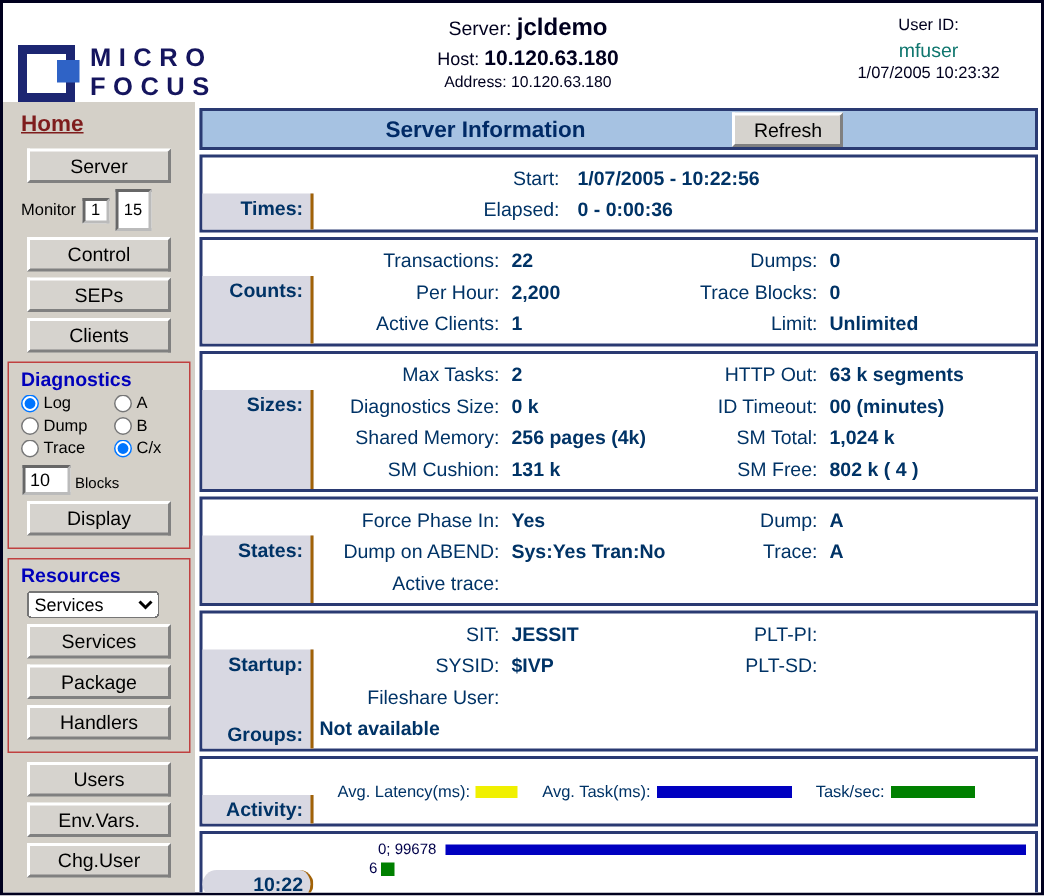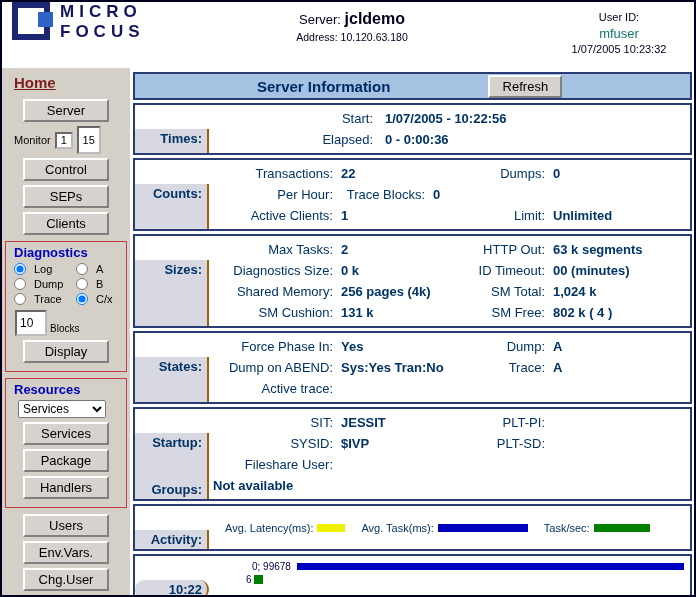--- a/index.html
+++ b/index.html
@@ -2,47 +2,47 @@
 <html><head>
 <meta charset="utf-8">
 <style>
   * { margin:0; padding:0; box-sizing:border-box; }
   html,body { width:696px; height:597px; }
   body { font-family:"Liberation Sans", sans-serif; background:#fff; }
   .page { position:relative; width:696px; height:597px; border:2px solid #00001e; background:#fff; overflow:hidden; }
 
   
   .header { position:absolute; left:0; top:0; right:0; height:66px; display:flex; background:#fff; }
-  .logo-wrap { width:158px; display:flex; align-items:flex-start; padding-left:10px; gap:10px; }
+  .logo-wrap { width:158px; display:flex; align-items:flex-end; padding-left:10px; gap:10px; }
   .logo-icon { position:relative; width:38px; height:38px; border:6px solid #1c2672; background:#fff; flex:none; }
   .logo-icon .sq { position:absolute; top:4px; right:-9px; width:15px; height:15px; background:#2f63c6; }
   .logo-text { font-weight:bold; font-size:17px; letter-spacing:5px; color:#15155e; line-height:1.15; }
   .hdr-center { flex:1; text-align:center; padding-top:8px; color:#00001e; }
   .hc1 { font-size:13px; }
   .hc1 b { font-size:16px; }
   .hc2 { font-size:12px; margin-top:2px; }
   .hc2 b { font-size:14px; }
   .hc3 { font-size:10.5px; margin-top:3px; }
   .hdr-right { width:150px; text-align:center; padding-top:9px; font-size:11px; color:#00001e; }
   .userid { color:#0f766e; font-size:13px; margin:3px 8px 2px; }
 
   
   .sidebar { position:absolute; left:0; top:66px; width:128px; bottom:0; background:#d4d0c8; padding-top:4px; }
   .home { display:inline-block; margin:2px 0 4px 12px; font-weight:bold; font-size:15px; color:#7f1d1d; text-decoration:underline; cursor:pointer; }
-  .btn { display:block; width:86px; margin:4px auto; padding:2px 0; background:#d6d3ce; border:2px solid; border-color:#ffffff #808080 #808080 #ffffff; font-family:"Liberation Sans", sans-serif; font-size:13px; color:#000; text-align:center; cursor:pointer; }
+  .btn { display:block; width:96px; margin:4px auto; padding:2px 0; background:#d6d3ce; border:2px solid; border-color:#ffffff #808080 #808080 #ffffff; font-family:"Liberation Sans", sans-serif; font-size:13px; color:#000; text-align:center; cursor:pointer; }
   .mon-row { display:flex; align-items:center; margin:3px 0 3px 12px; gap:4px; font-size:11px; color:#000; }
   .mon-in1 { width:18px; height:17px; border:2px inset #bbb; font-size:11px; text-align:center; }
   .mon-in2 { width:24px; height:28px; border:2px inset #bbb; font-size:11px; text-align:center; }
   .redbox { margin:6px 3px; border:1px solid #c04040; padding:3px 2px 4px; }
   .box-title { color:#0000bb; font-weight:bold; font-size:13px; margin:0 0 3px 6px; }
   .radio-grid { display:grid; grid-template-columns:62px 44px; row-gap:3px; margin-left:6px; font-size:11px; color:#000; }
-  .radio-grid label { display:flex; align-items:center; gap:8px; cursor:pointer; }
+  .radio-grid label { display:flex; align-items:center; gap:3px; cursor:pointer; }
   .radio-grid input { width:12px; height:12px; margin:0; }
   .blocks-row { display:flex; align-items:flex-end; margin:5px 0 3px 7px; gap:3px; }
-  .blocks-in { width:32px; height:26px; border:2px inset #bbb; font-size:12px; padding-left:3px; }
+  .blocks-in { width:32px; height:20px; border:2px inset #bbb; font-size:12px; padding-left:3px; }
   .blocks-lbl { font-size:10px; color:#000; padding-bottom:2px; }
   .res-select { display:block; margin:2px 0 4px 10px; width:88px; font-size:12px; font-family:"Liberation Sans", sans-serif; }
   .help { margin:8px 0 0 8px; font-weight:bold; font-size:13px; color:#00001e; }
 
   
   .main { position:absolute; left:131px; top:70px; width:559px; }
   .titlebar { display:flex; align-items:center; height:28px; background:#a6c2e2; border:2px solid #2a3a72; margin-bottom:3px; }
   .titlebar .t { font-size:15px; font-weight:bold; color:#002a66; margin-left:122px; }
   .refresh { display:inline-block; width:74px; margin:0 0 0 98px; padding:2px 0; }
 
@@ -86,20 +86,24 @@
       <div class="logo-text">
         <div>MICRO</div>
         <div>FOCUS</div>
       </div>
     </div>
     <div class="hdr-center">
       <div class="hc1">
         <span>Server:</span>
         <b>jcldemo</b>
       </div>
+      <div class="hc2">
+        <span>Host:</span>
+        <b>10.120.63.180</b>
+      </div>
       <div class="hc3">
         <span>Address:</span>
         <span>10.120.63.180</span>
       </div>
     </div>
     <div class="hdr-right">
       <div>User ID:</div>
       <div class="userid">mfuser</div>
       <div>1/07/2005 10:23:32</div>
     </div>
@@ -198,20 +202,21 @@
         </div>
       <div class="sec-content">
         <div class="r">
             <span class="l1">Transactions:</span>
             <span class="v1">22</span>
             <span class="l2">Dumps:</span>
             <span class="v2">0</span>
           </div>
         <div class="r">
             <span class="l1">Per Hour:</span>
+            <span class="v1">2,200</span>
             <span class="l2">Trace Blocks:</span>
             <span class="v2">0</span>
           </div>
         <div class="r">
             <span class="l1">Active Clients:</span>
             <span class="v1">1</span>
             <span class="l2">Limit:</span>
             <span class="v2">Unlimited</span>
           </div>
       </div>

